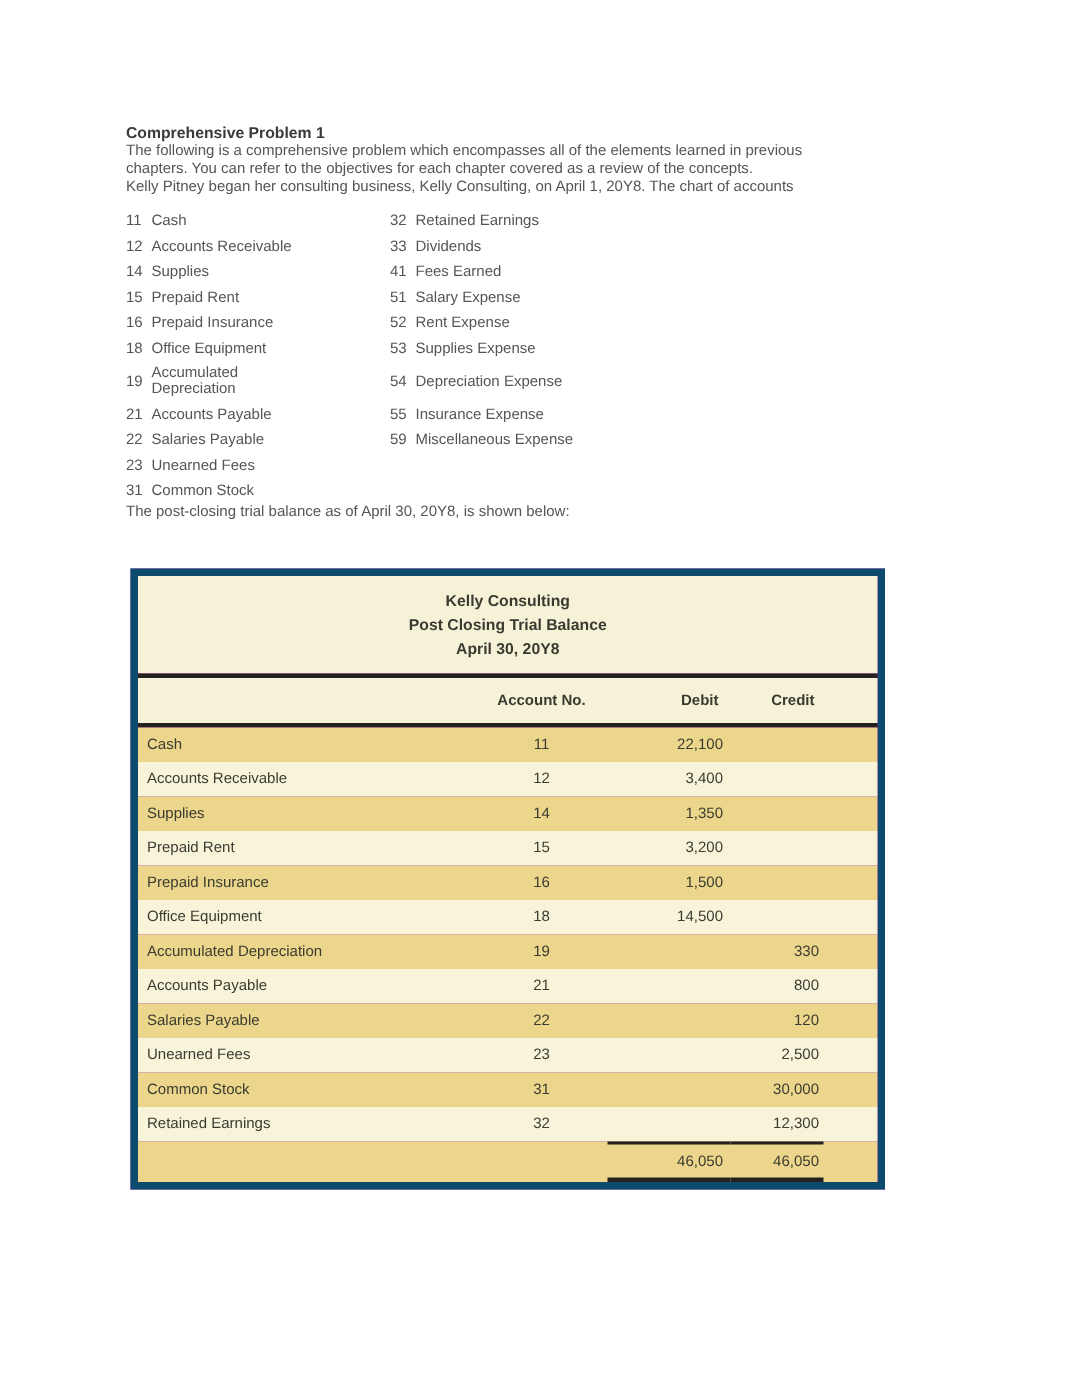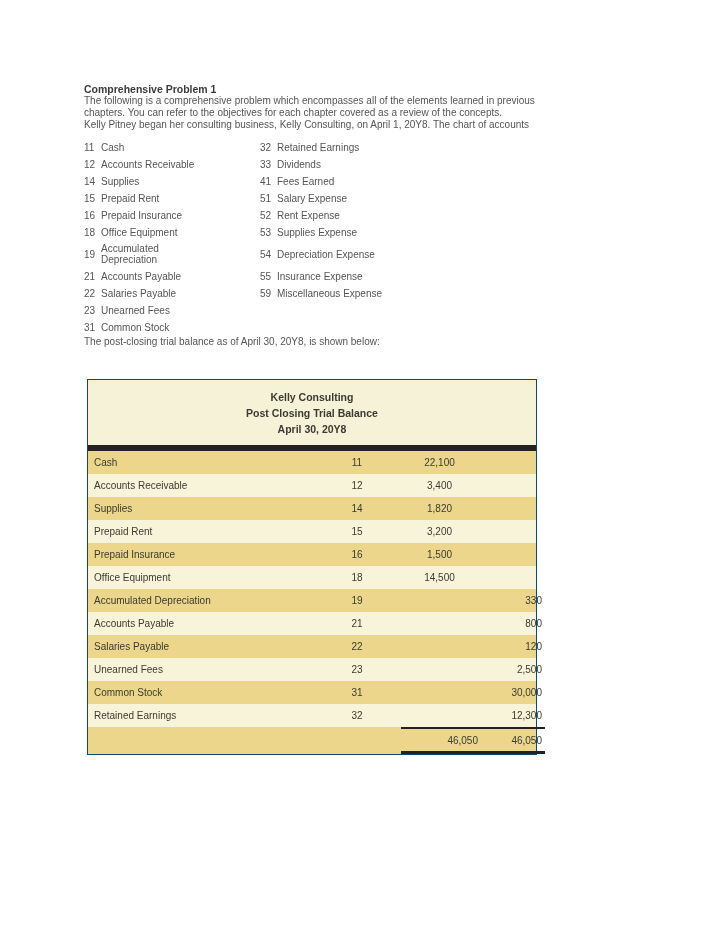--- a/index.html
+++ b/index.html
@@ -26,42 +26,42 @@
   .coa-cell.left { width:176px; }
   .coa-no { width:17px; flex:none; }
   .coa-name { white-space:nowrap; }
   .coa-name.wrap { white-space:normal; width:74px; line-height:10.5px; }
 
   .closing { margin-top:0; font-size:10px; line-height:12px; color:#555; }
 
   
   .tb {
     margin:31px 0 0 3px;
-    width:450px;
-    border:1px solid #0c4a6e;
+    width:503px;
+    border:5px solid #0c4a6e;
     background:#a21caf;
   }
   .tb-titles { padding:9px 0 8px 0; text-align:center; background:#f6f2d8; }
   .tb-title { font-size:10.5px; font-weight:bold; color:#3a3a30; line-height:16px; }
   .tb-rule { height:3px; background:#24221e; }
 
   .tb-grid { display:grid; grid-template-columns:225px 88px 82px 62px; }
 
   .tb-head { height:30px; align-items:center; background:#f6f2d8; }
   .tb-head .th { font-size:10px; font-weight:bold; color:#3a3a30; }
   .tb-head .c-no { text-align:center; }
   .tb-head .c-debit { text-align:right; padding-right:8px; }
   .tb-head .c-credit { text-align:right; padding-right:6px; }
 
   .tb-row { height:23px; align-items:center; font-size:10px; color:#3b3b30; }
   .tb-row.gold  { background:#ebd68c; }
   .tb-row.cream { background:#f8f4da; }
   .c-name { padding-left:6px; white-space:nowrap; }
   .c-no { text-align:center; }
-  .c-debit { text-align:center; padding-right:5px; }
+  .c-debit { text-align:right; padding-right:5px; }
   .c-credit { text-align:right; padding-right:3px; }
 
   .tb-total { background:#ebd68c; height:27px; font-size:10px; color:#3b3b30; }
   .tb-total > div { height:100%; display:flex; align-items:center; }
   .tb-total .c-debit, .tb-total .c-credit {
     justify-content:flex-end;
     border-top:2px solid #24221e;
     border-bottom:3px solid #24221e;
   }
 </style>
@@ -187,38 +187,44 @@
     <div class="closing">The post-closing trial balance as of April 30, 20Y8, is shown below:</div>
 
     <div class="tb">
       <div class="tb-titles">
         <div class="tb-title">Kelly Consulting</div>
         <div class="tb-title">Post Closing Trial Balance</div>
         <div class="tb-title">April 30, 20Y8</div>
       </div>
       <div class="tb-rule"></div>
 
+      <div class="tb-grid tb-head">
+        <div class="c-name"></div>
+        <div class="c-no th">Account No.</div>
+        <div class="c-debit th">Debit</div>
+        <div class="c-credit th">Credit</div>
+      </div>
       <div class="tb-rule"></div>
 
       <div class="tb-grid tb-row gold">
         <div class="c-name">Cash</div>
         <div class="c-no">11</div>
         <div class="c-debit">22,100</div>
         <div class="c-credit"></div>
       </div>
       <div class="tb-grid tb-row cream">
         <div class="c-name">Accounts Receivable</div>
         <div class="c-no">12</div>
         <div class="c-debit">3,400</div>
         <div class="c-credit"></div>
       </div>
       <div class="tb-grid tb-row gold">
         <div class="c-name">Supplies</div>
         <div class="c-no">14</div>
-        <div class="c-debit">1,820</div>
+        <div class="c-debit">1,350</div>
         <div class="c-credit"></div>
       </div>
       <div class="tb-grid tb-row cream">
         <div class="c-name">Prepaid Rent</div>
         <div class="c-no">15</div>
         <div class="c-debit">3,200</div>
         <div class="c-credit"></div>
       </div>
       <div class="tb-grid tb-row gold">
         <div class="c-name">Prepaid Insurance</div>

